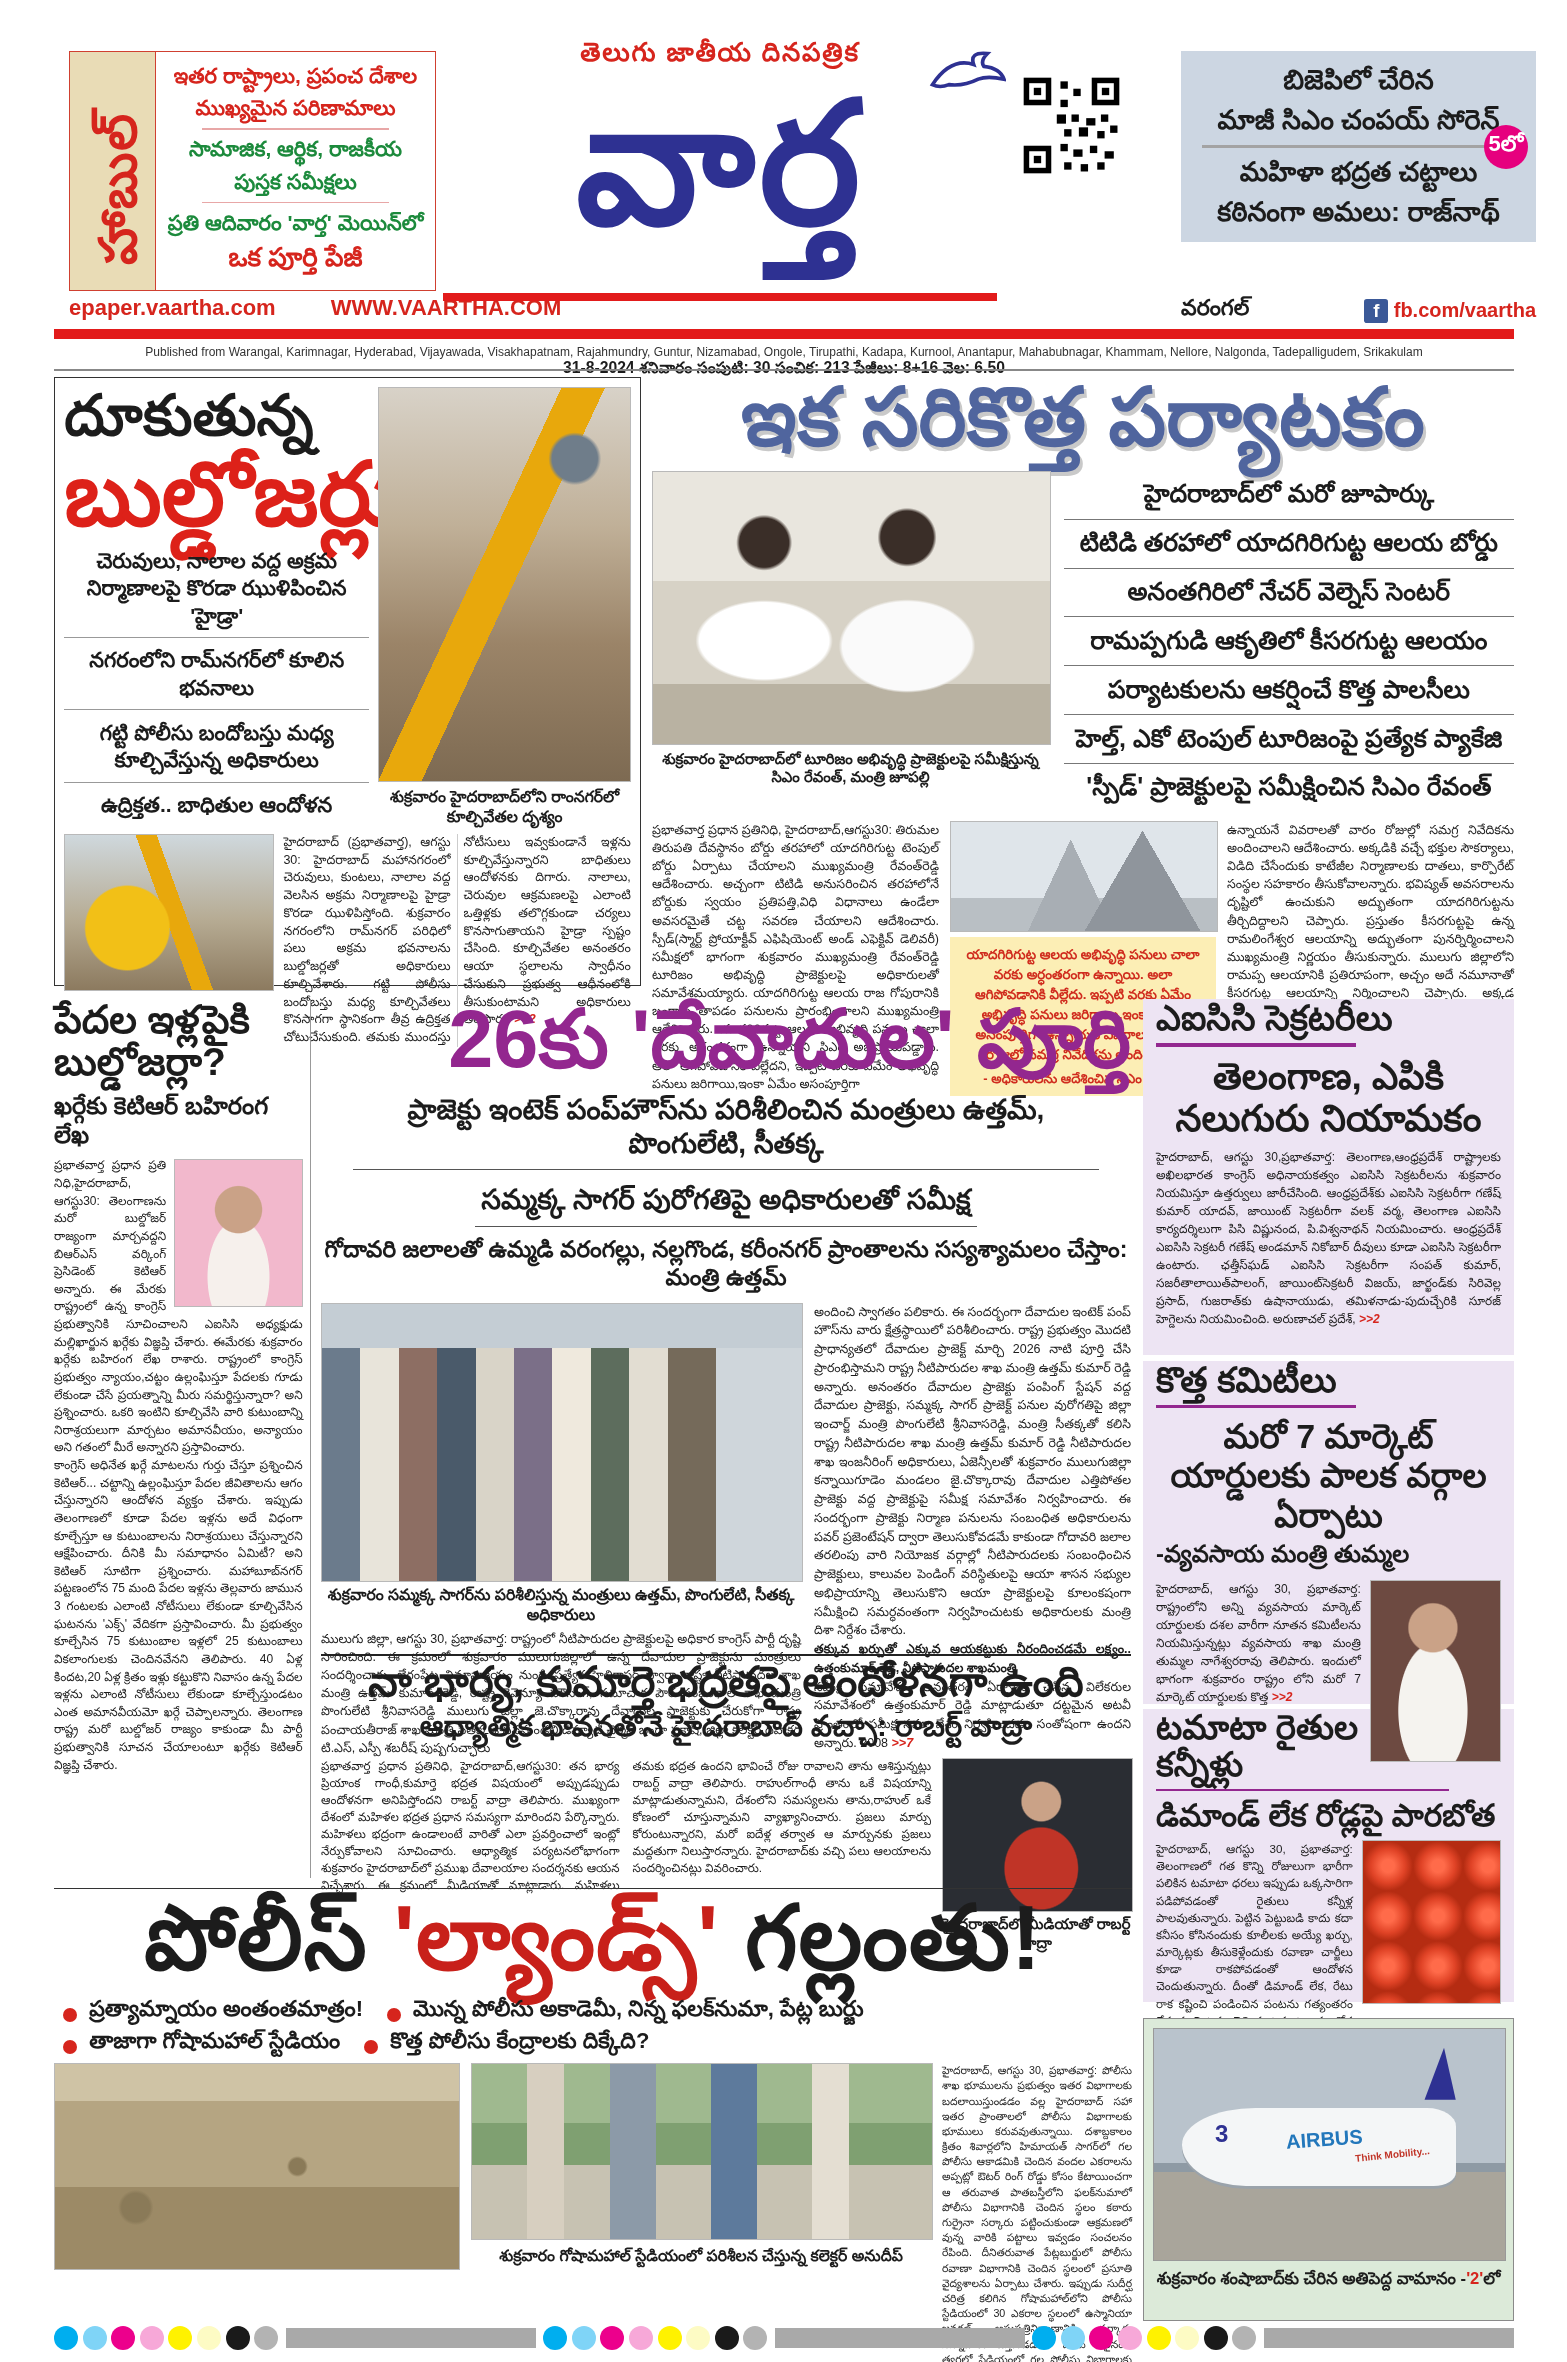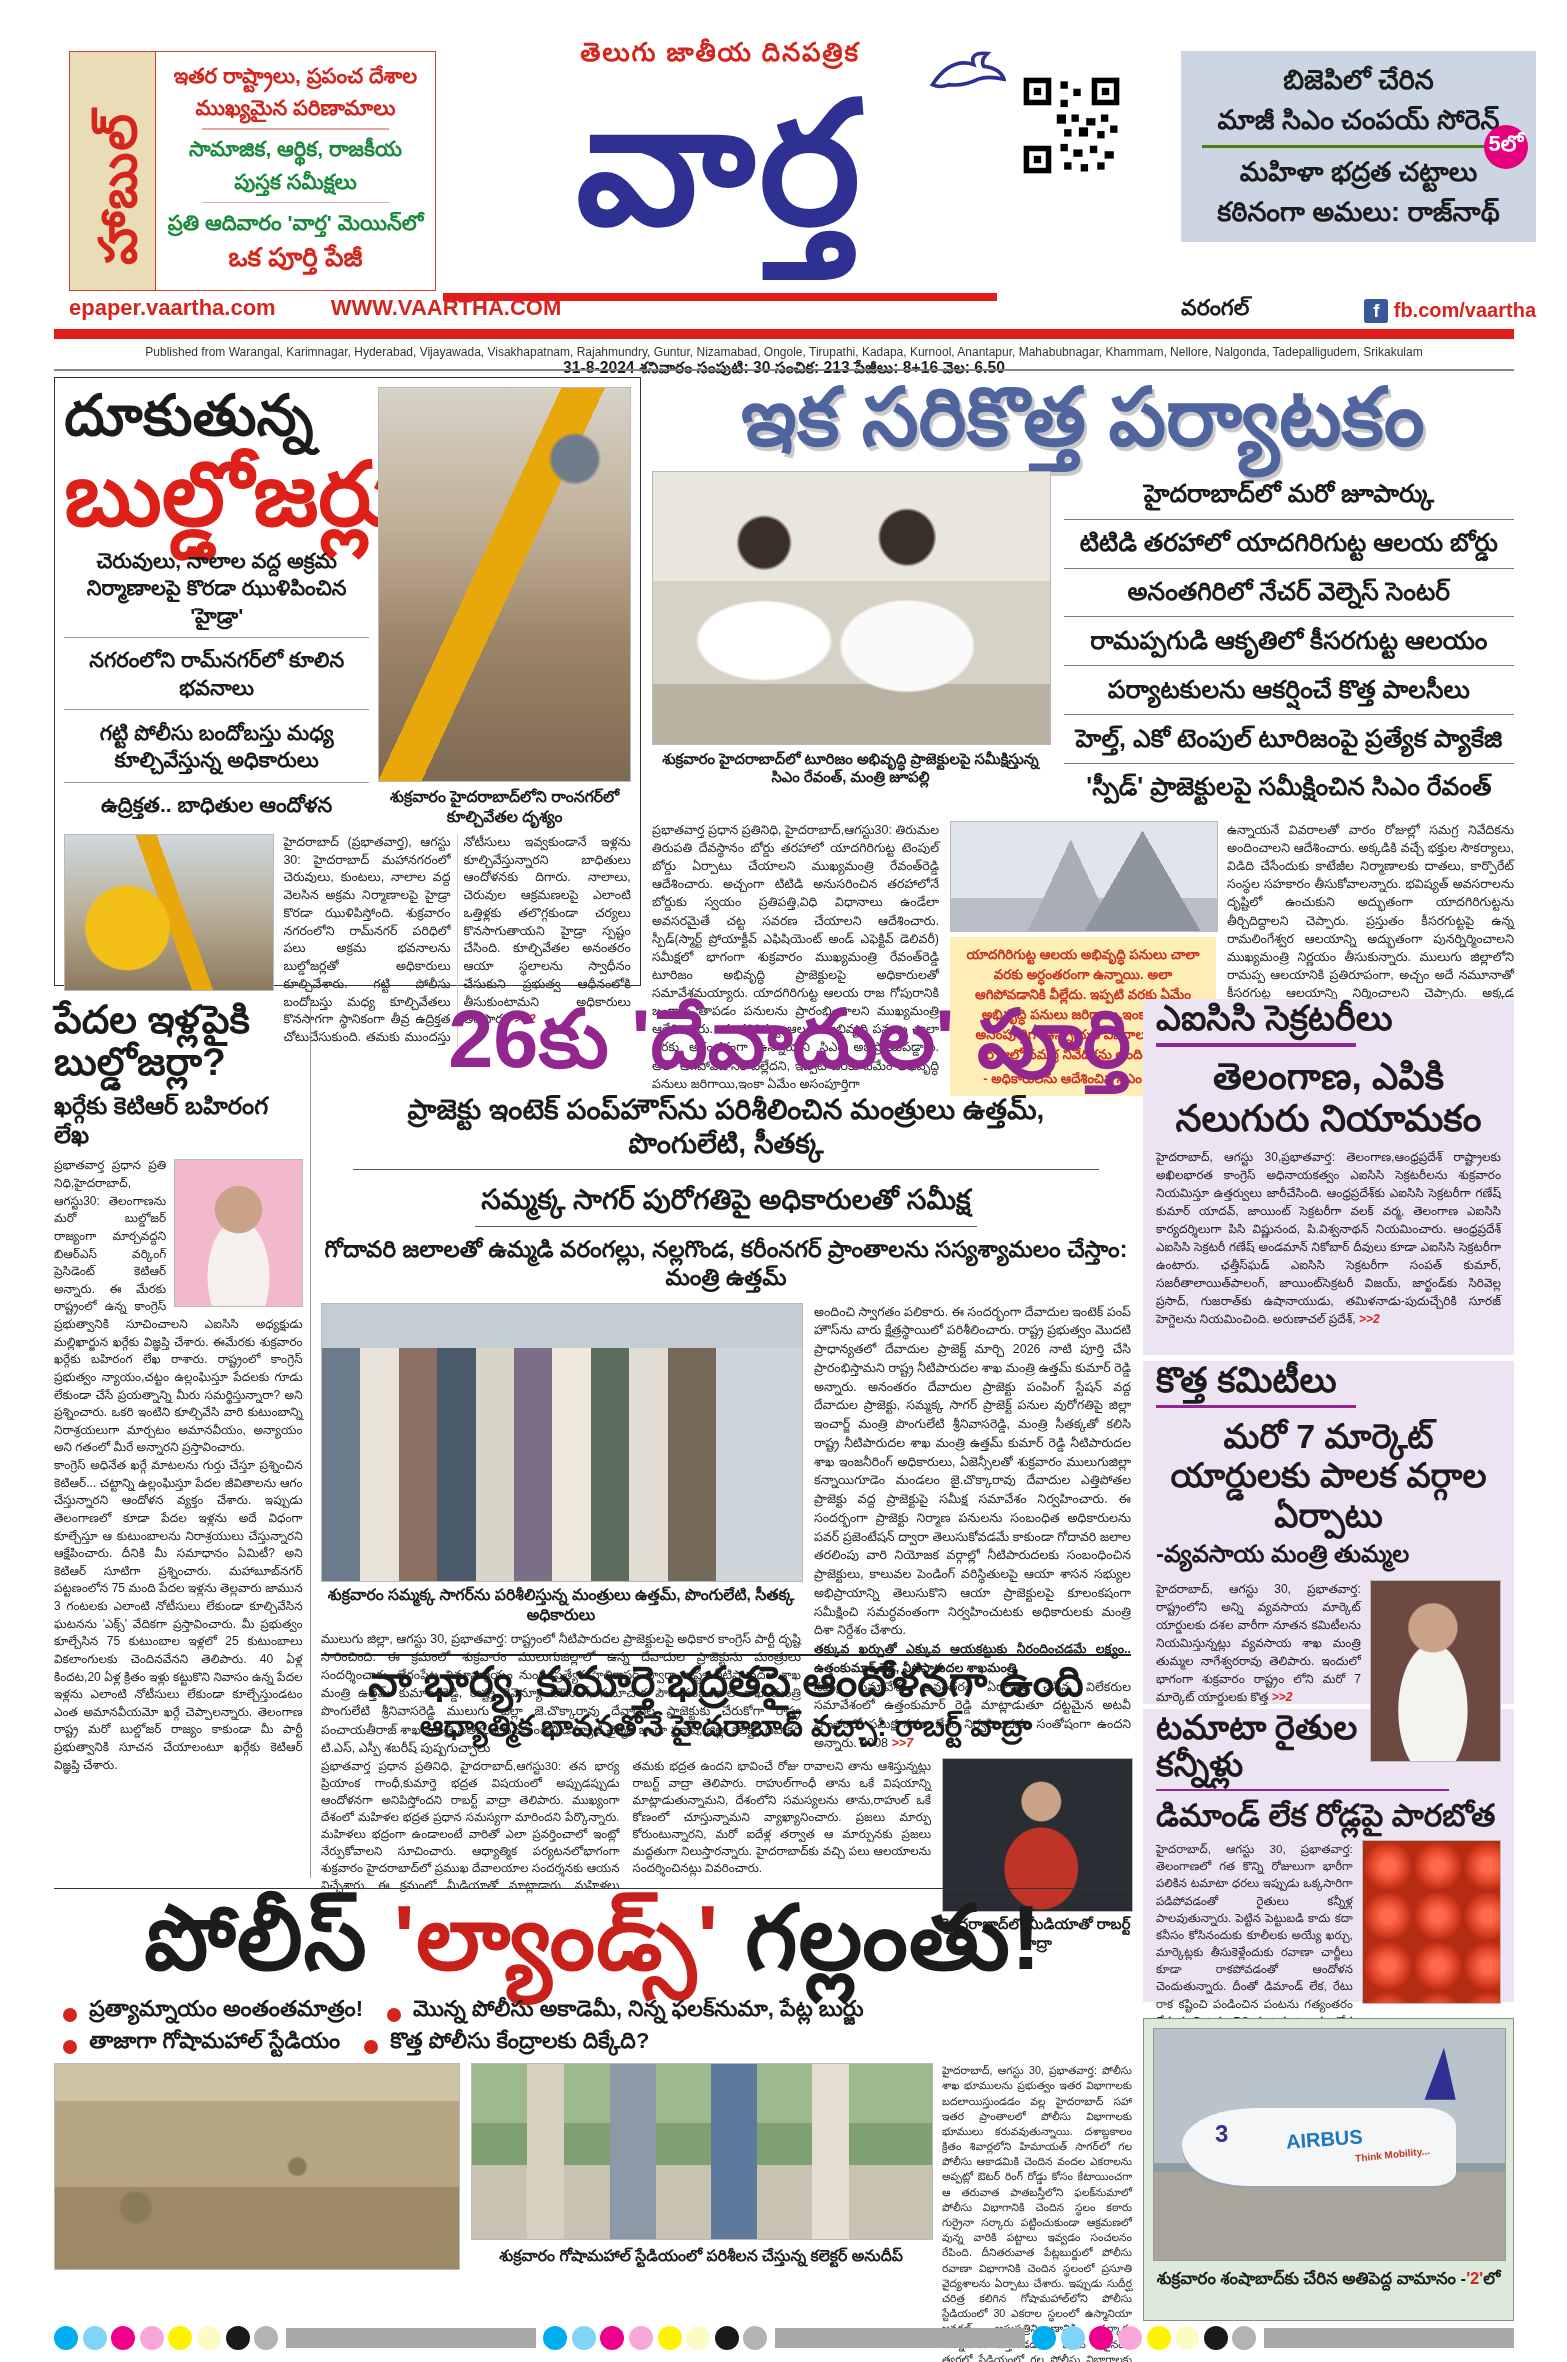--- a/index.html
+++ b/index.html
@@ -26,21 +26,21 @@
   #links-row{left:69px;top:295px;width:554px;display:flex;gap:55px;}
   #links-row .lnk{color:#d6251d;font-weight:bold;font-size:22px;}
   #brand{left:434px;top:37px;width:572px;text-align:center;}
   #tagline{color:#d6251d;font-weight:bold;font-size:26px;letter-spacing:1.8px;}
   #logo-text{color:#2e3192;font-weight:bold;font-size:171px;line-height:1.05;letter-spacing:3.7px;}
   #logo-rule{left:443px;top:293px;width:554px;height:8.3px;background:#e21b1b;}
   #dove{left:923px;top:48px;}
   #qr{left:1020px;top:74px;width:103px;height:103px;}
   #topright-box{left:1181px;top:51px;width:355px;height:191px;background:#ccd6e2;display:flex;flex-direction:column;justify-content:space-around;align-items:center;padding:9.2px 7.4px;box-sizing:border-box;text-align:center;position:absolute;}
   #topright-box .l{font-weight:bold;font-size:27px;line-height:1.2;}
-  #tr-rule{width:92%;height:3.7px;background:#4d7c0f;position:relative;}
+  #tr-rule{width:92%;height:3.7px;background:#a3a3a3;position:relative;}
   #tr-badge{position:absolute;right:-13px;top:-20px;width:44px;height:44px;border-radius:50%;background:#e6007e;color:#fff;font-weight:bold;font-size:22px;display:flex;align-items:center;justify-content:center;}
   #city-row{left:1181px;top:295px;width:355px;display:flex;justify-content:space-between;align-items:center;}
   #city-row .city{font-weight:bold;font-size:22px;}
   #fb-wrap{display:flex;align-items:center;gap:5.5px;}
   #fb-icon{width:24px;height:24px;background:#3b5998;color:#fff;font-weight:bold;font-size:18.5px;display:flex;align-items:center;justify-content:center;border-radius:2.8px;}
   #fb-text{color:#d6251d;font-weight:bold;font-size:20px;}
   #red-bar{left:54px;top:329px;width:1460px;height:10px;background:#e21b1b;}
   #date-row{left:54px;top:345px;width:1460px;display:flex;justify-content:space-between;align-items:center;flex-direction:column;}
   #published{font-size:12px;color:#333;}
   #edition{font-weight:bold;font-size:15.7px;}
@@ -104,21 +104,21 @@
   #side-a{height:356px;}
   #side-a .head{font-size:37px;font-weight:bold;text-align:center;line-height:1.15;margin-top:3.7px;}
   .side-body{font-size:12px;line-height:1.5;margin-top:7.4px;}
   #side-b{height:343px;margin-top:5.5px;}
   #side-b .head{font-size:34px;font-weight:bold;text-align:center;line-height:1.15;}
   #side-b .byline{font-size:24px;font-weight:bold;margin-top:5.5px;}
   #side-b-row{display:flex;gap:9.2px;margin-top:5.5px;}
   #side-b-body{flex:1;font-size:12px;line-height:1.5;}
   #min-photo{width:129px;height:180px;flex:none;}
   #side-c{height:293px;margin-top:5.5px;}
-  #side-c .head{font-size:34px;font-weight:bold;line-height:1.1;border-bottom:2.8px solid #93278f;padding-bottom:5.5px;width:85%;font-family:Liberation Serif, serif;}
+  #side-c .head{font-size:34px;font-weight:bold;line-height:1.1;border-bottom:2.8px solid #93278f;padding-bottom:5.5px;width:85%;}
   #side-c .sub{font-size:31px;font-weight:bold;margin-top:7.4px;line-height:1.1;}
   #side-c-row{display:flex;gap:9.2px;margin-top:7.4px;}
   #side-c-body{flex:1;font-size:11.6px;line-height:1.48;}
   #tom-photo{width:137px;height:162px;flex:none;}
   
   #airbus-box{left:1143px;top:2018px;width:371px;height:303px;background:#dcead9;border:1.8px solid #8a8a8a;box-sizing:border-box;padding:9.2px;}
   #airbus-photo{width:100%;height:231px;position:relative;overflow:hidden;border:0.9px solid #999;}
   #plane{position:absolute;left:8%;top:34%;width:78%;height:34%;background:#f4f6f7;border-radius:46% 18% 14% 40%/80% 40% 30% 90%;box-shadow:0 2.8px 0 #9aa3ab;}
   #plane-text{position:absolute;left:38%;top:26%;color:#2277bb;font-weight:bold;font-size:20px;transform:rotate(-4deg);}
   #plane-sub{position:absolute;left:63%;top:52%;color:#c03427;font-weight:bold;font-size:10px;transform:rotate(-6deg);}

